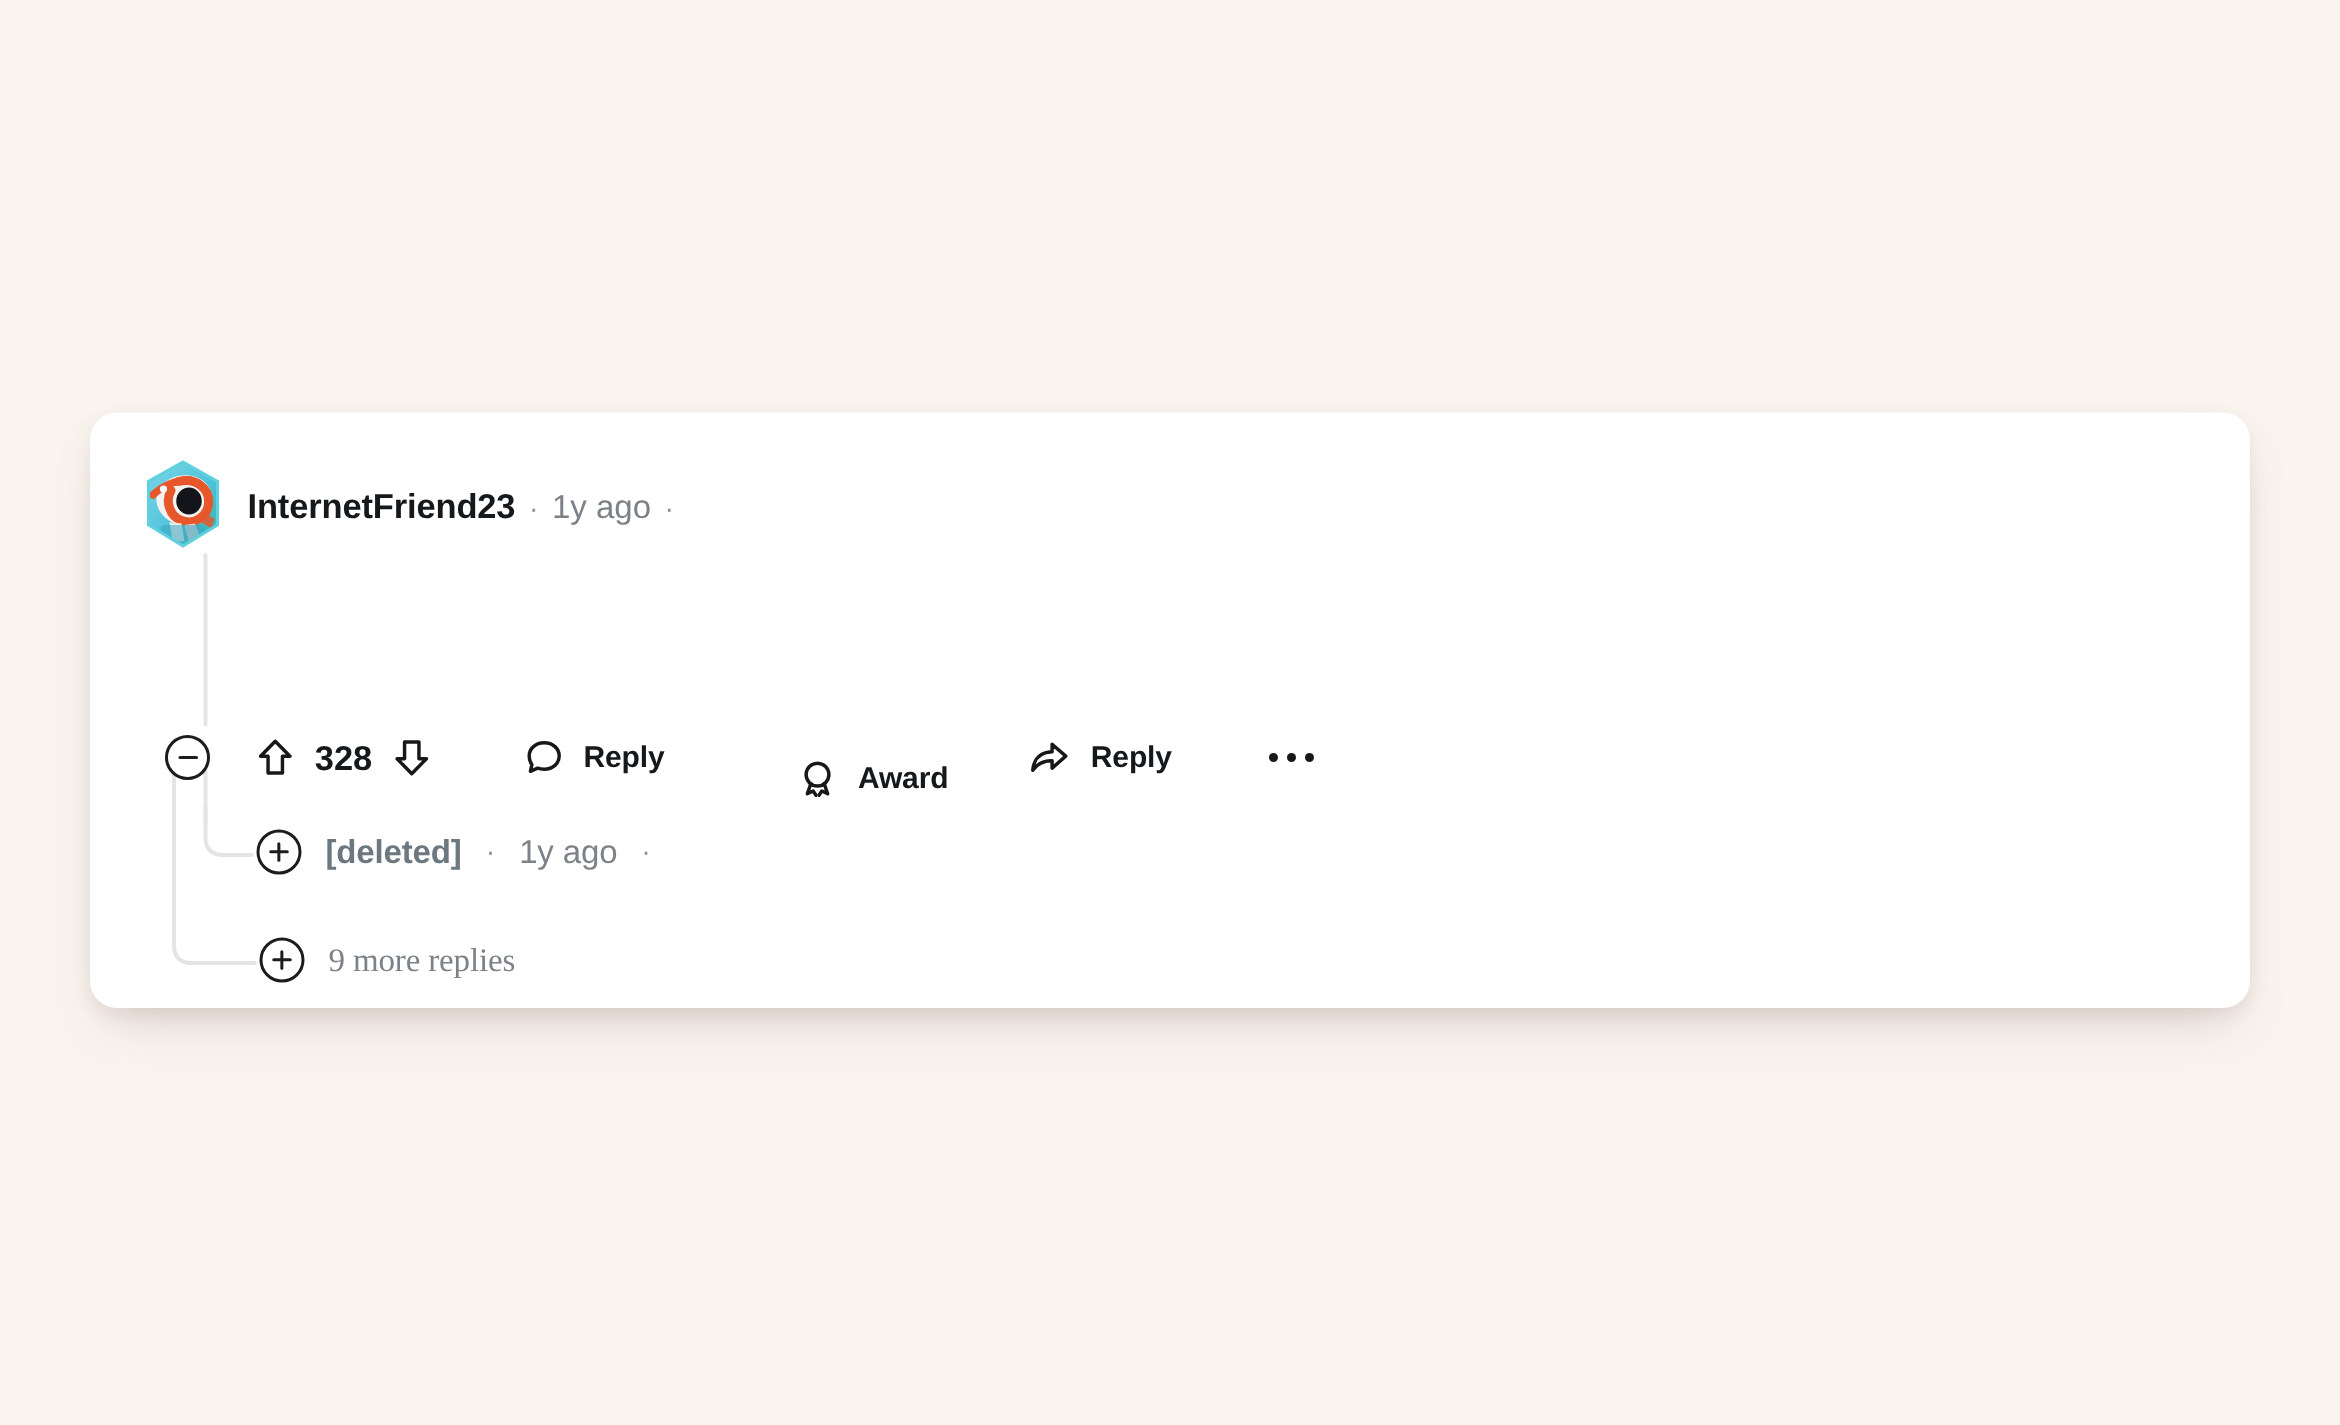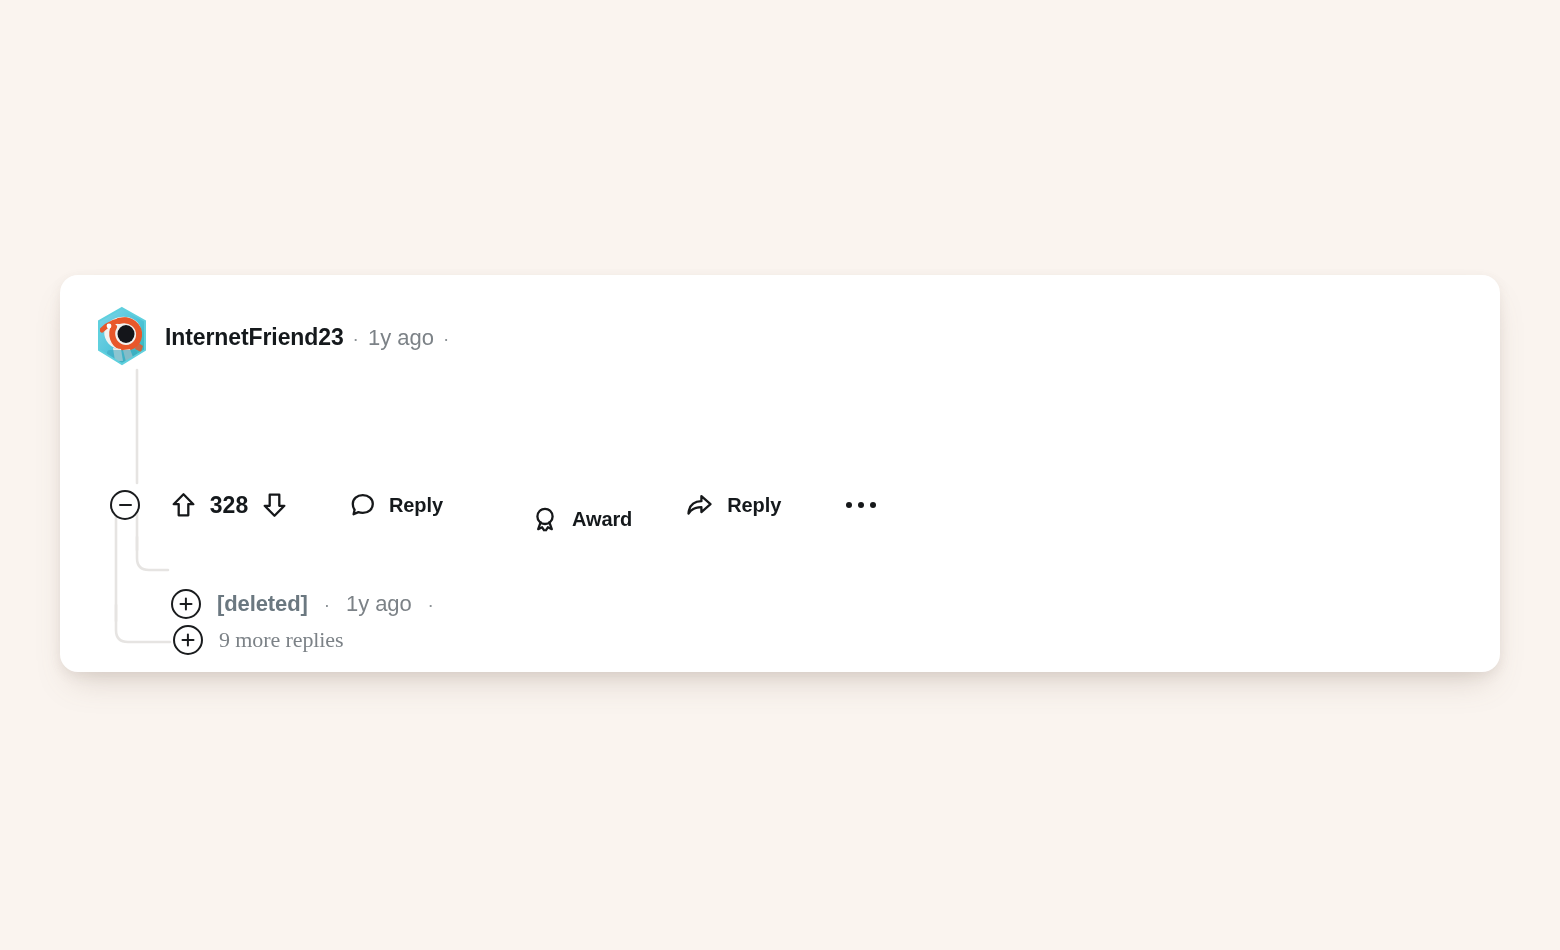--- a/index.html
+++ b/index.html
@@ -187,21 +187,21 @@
   }
 
   
   .reply-row {
     position: absolute;
     display: flex;
     align-items: center;
     gap: 16px;
     white-space: nowrap;
   }
-  .reply-row-deleted { left: 111px; top: 278px; margin-top: 36px; }
+  .reply-row-deleted { left: 111px; top: 278px; }
   .reply-row-more    { left: 113px; top: 350px; font-family: Liberation Serif, serif; }
 
   .expand-btn {
     width: 30px;
     height: 30px;
     border-radius: 50%;
     border: 2.2px solid #1a1c1e;
     background: #ffffff;
     position: relative;
     cursor: pointer;

